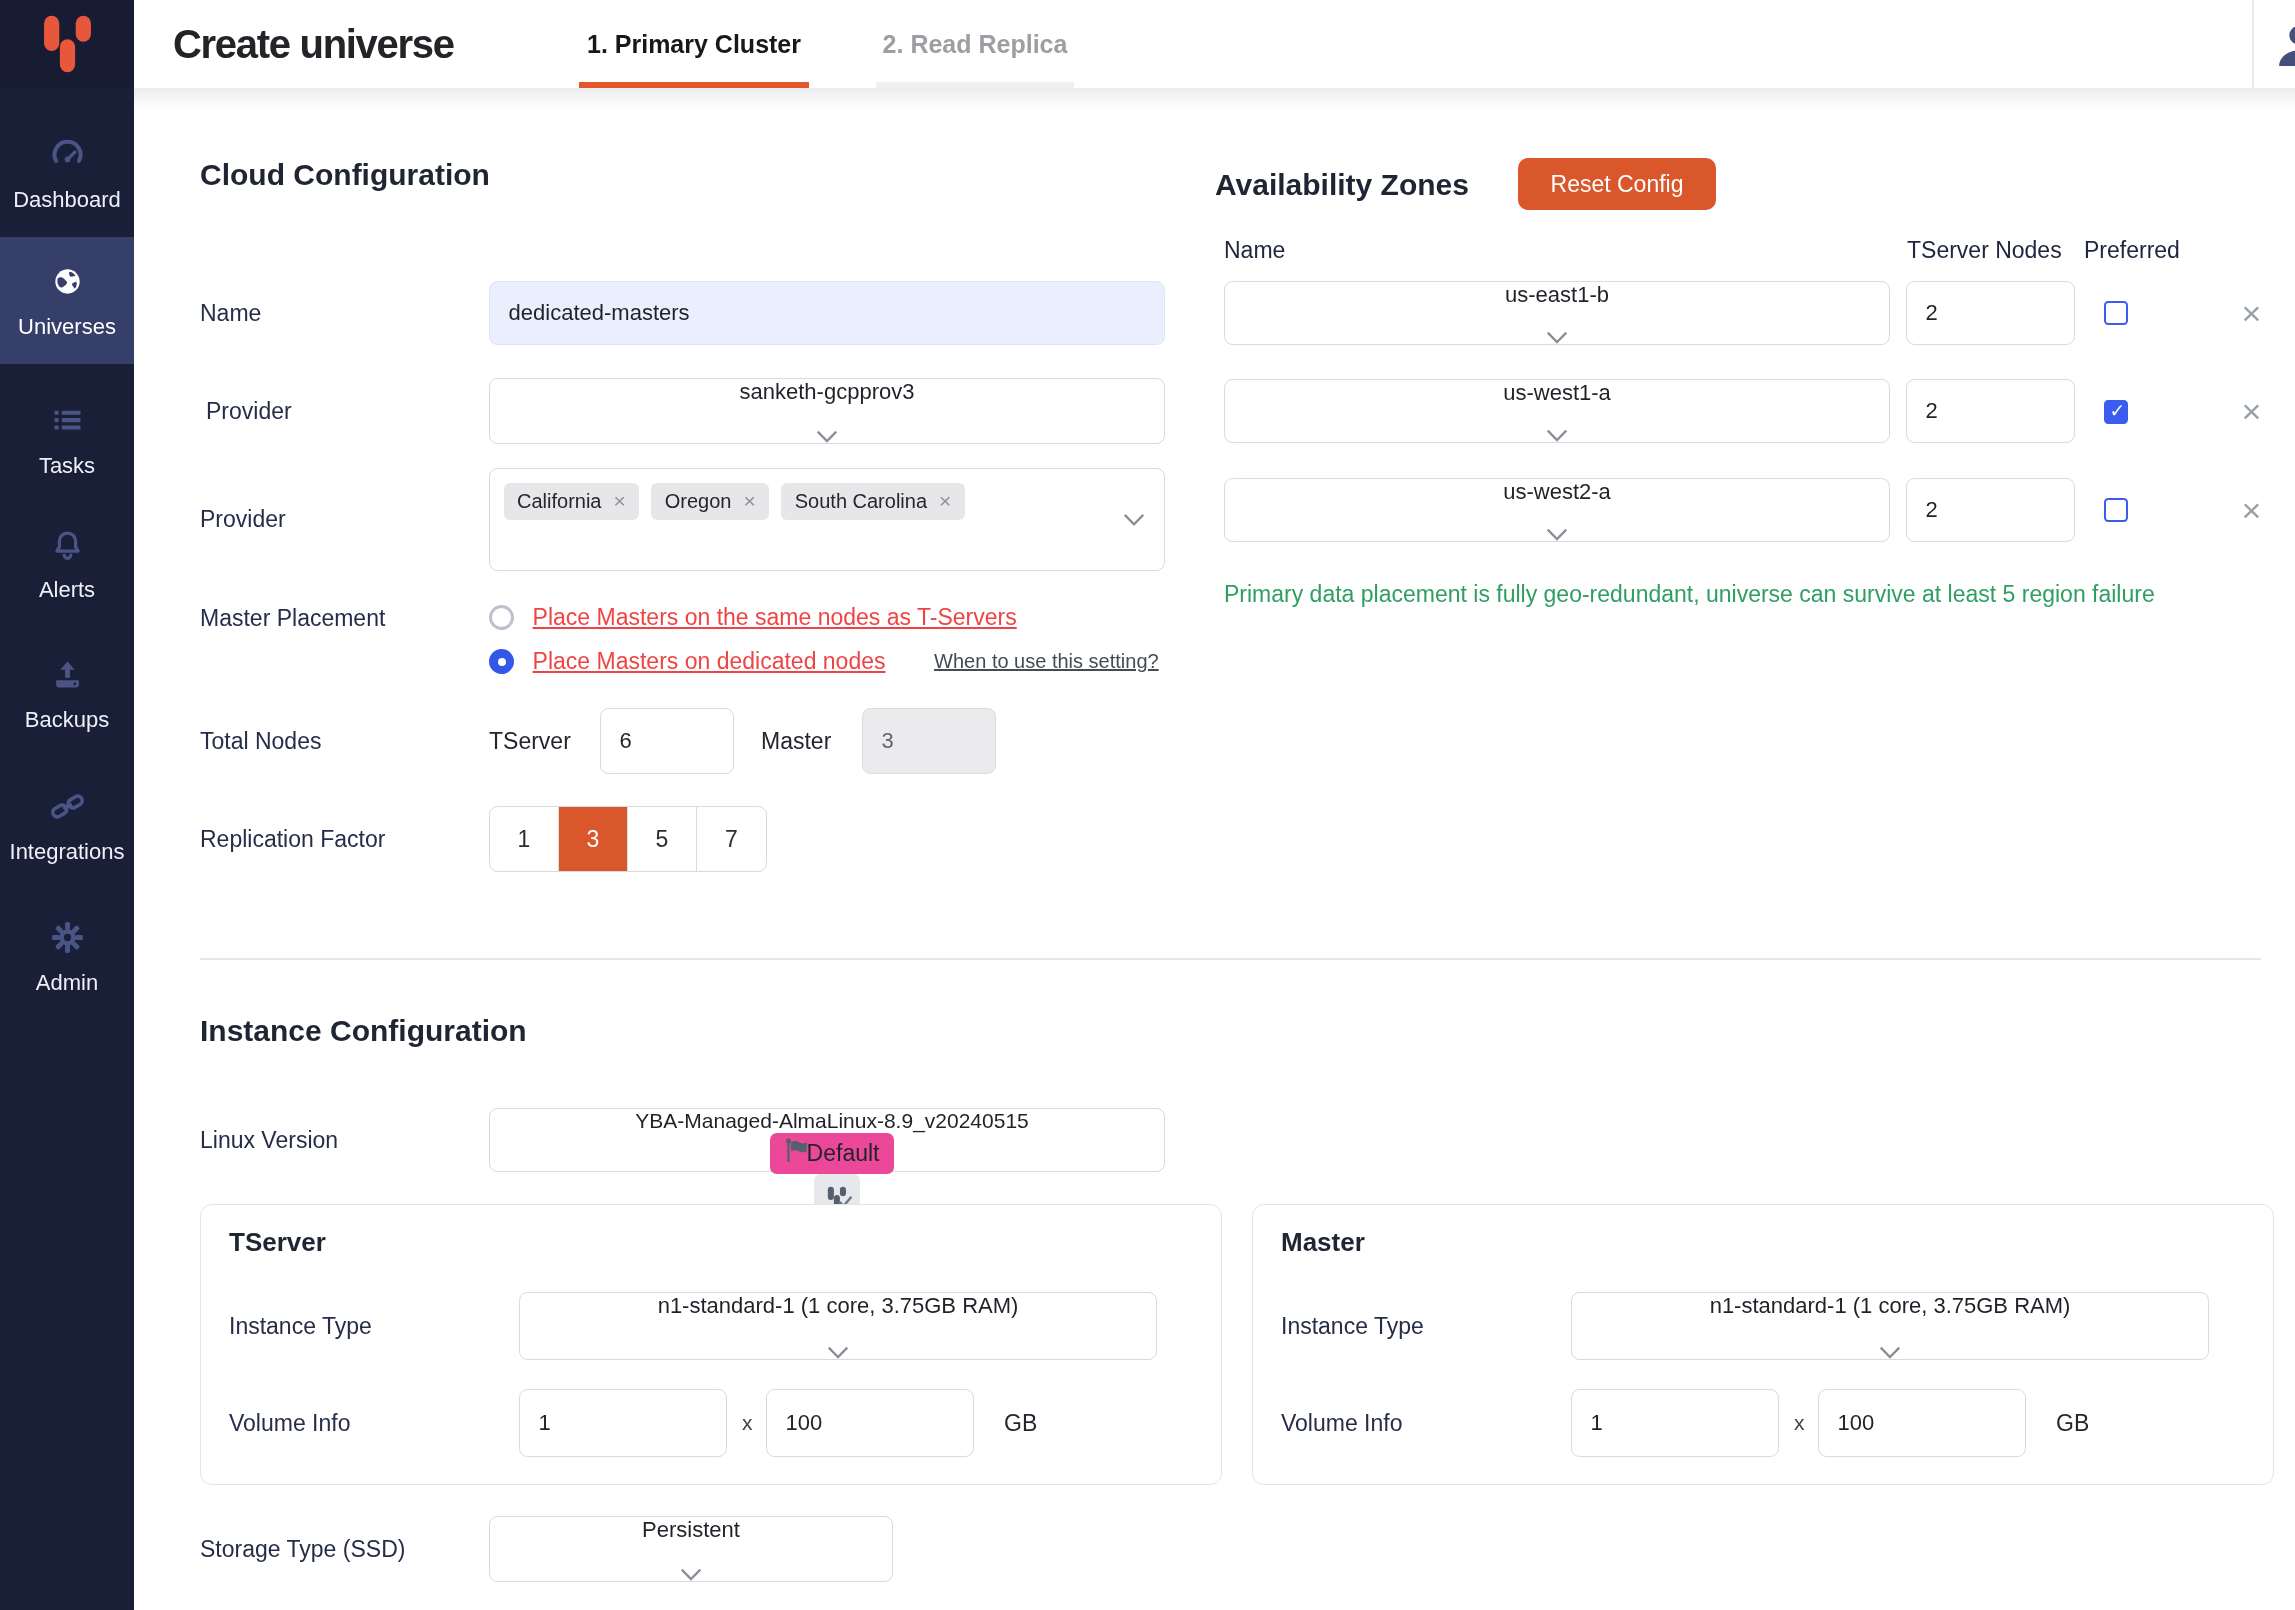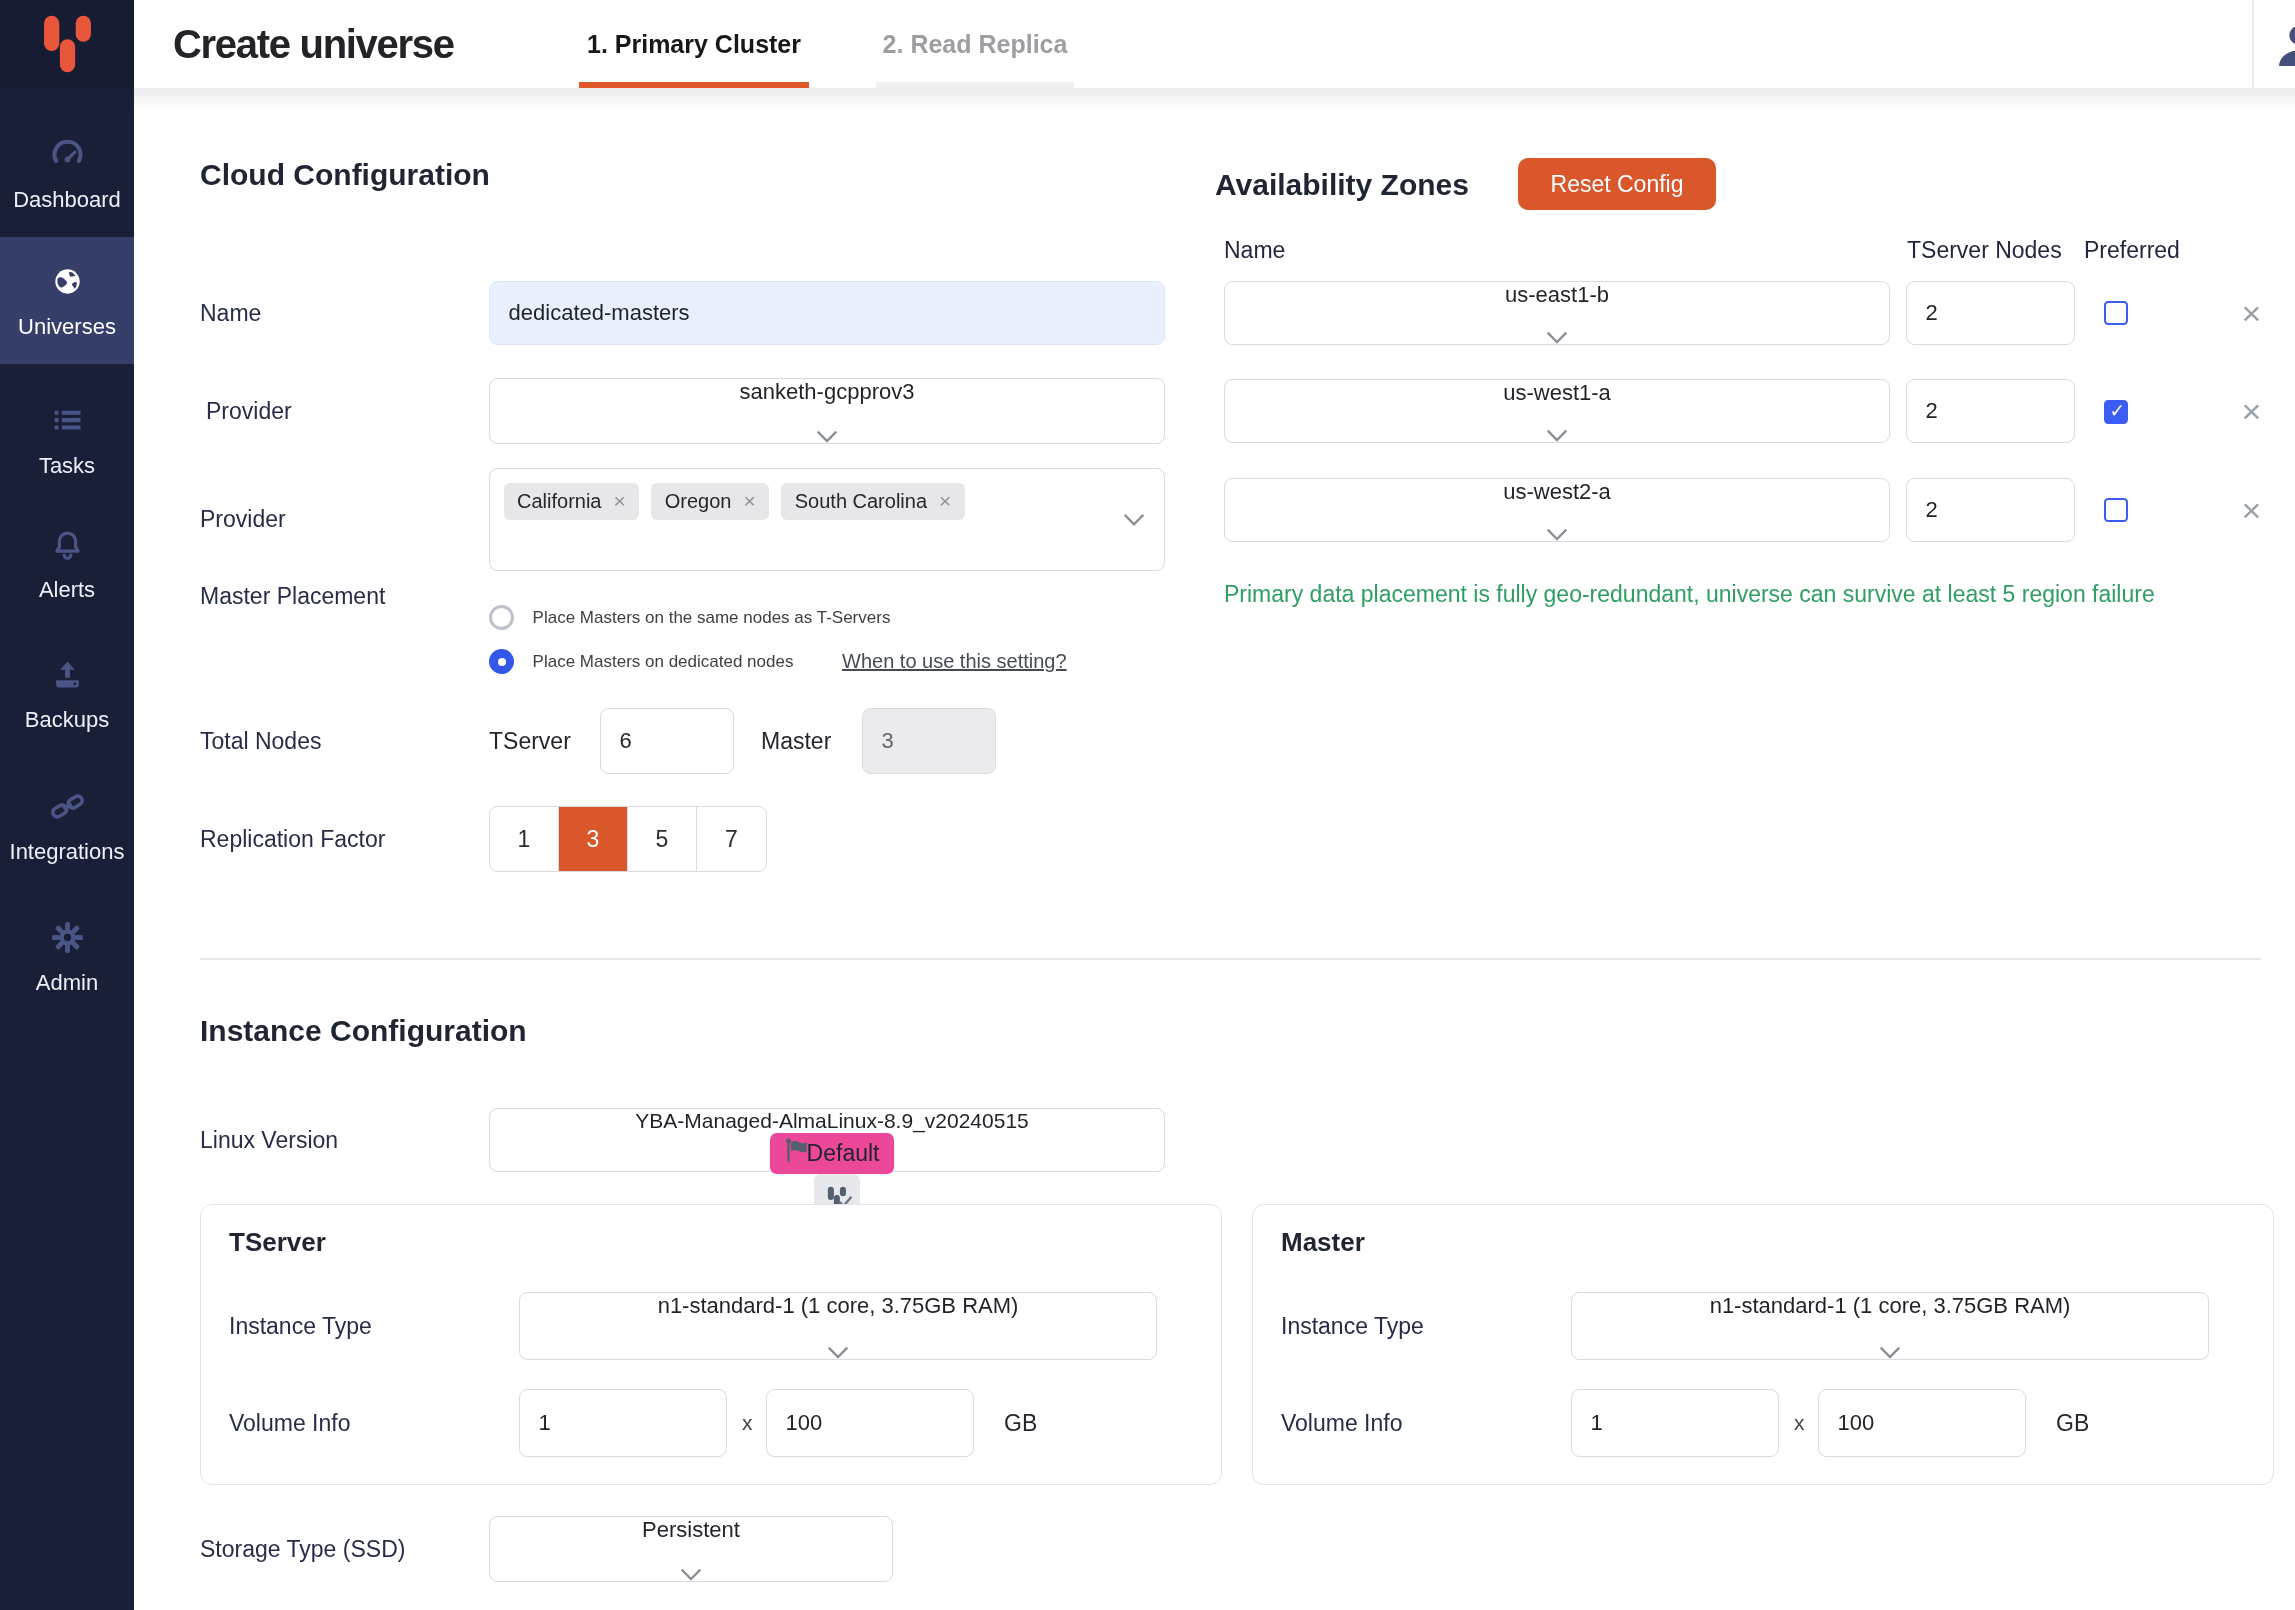--- a/index.html
+++ b/index.html
@@ -48,21 +48,21 @@
   .chip{display:inline-flex;align-items:center;gap:12px;background:#e7e7ea;border-radius:6px;
         padding:6.8px 13.5px;font-size:20px;color:#26262b;margin-right:12px;cursor:default;}
   .chip-x{color:#8d929b;font-size:21px;cursor:pointer;}
   .chipbox .chev{position:absolute;right:18.6px;top:50%;transform:translateY(-50%);}
   .radio-row{position:absolute;display:flex;align-items:center;gap:18.6px;}
   .radio{width:25px;height:25px;border-radius:50%;border:3.4px solid #bcc1cb;box-sizing:border-box;
         background:#fff;position:relative;flex:none;cursor:pointer;}
   .radio.selected{border:none;background:#3357E8;}
   .radio.selected::after{content:"";position:absolute;left:8.5px;top:8.5px;width:8.5px;height:8.5px;
         border-radius:50%;background:#fff;}
-  .radio-text{font-size:17px;color:#404040;}
+  .radio-text{font-size:23px;color:#ef4444;text-decoration:underline;}
   .setting-link{font-size:20px;color:#454b55;text-decoration:underline;margin-left:30px;cursor:pointer;}
   .seg-group{position:absolute;display:flex;border:1.7px solid #d9d9de;border-radius:8.5px;
         overflow:hidden;box-sizing:border-box;background:#fff;}
   .seg{width:69px;display:flex;align-items:center;justify-content:center;font-size:23px;
         color:#2a2d33;border-right:1.7px solid #dcdce0;cursor:pointer;box-sizing:border-box;}
   .seg:last-child{border-right:none;}
   .seg.selected{background:#D9572B;color:#fff;}
   .divider{position:absolute;background:#e7e7e9;}
   .btn-orange{position:absolute;background:#D9572B;border:none;border-radius:10px;color:#fff;
         font-size:23px;font-family:inherit;display:flex;align-items:center;justify-content:center;cursor:pointer;}
@@ -237,21 +237,21 @@
         <span>South Carolina</span>
         <span class="chip-x">×</span>
       </span>
       <span class="chev">
         <svg width="22" height="13.5" viewBox="0 0 26 16">
             <polyline points="2,2 13,13 24,2" fill="none" stroke="#8a8f98" stroke-width="2.8"></polyline>
           </svg>
       </span>
     </div>
 
-    <div class="lbl" style="left:200px;top:580px;height:32px;">Master Placement</div>
+    <div class="lbl" style="left:200px;top:602px;height:32px;">Master Placement</div>
     <div class="radio-row" style="left:489px;top:598px;height:39px;">
       <span class="radio"></span>
       <span class="radio-text">Place Masters on the same nodes as T-Servers</span>
     </div>
     <div class="radio-row" style="left:489px;top:642px;height:39px;">
       <span class="radio selected"></span>
       <span class="radio-text">Place Masters on dedicated nodes</span>
       <a class="setting-link">When to use this setting?</a>
     </div>
 

